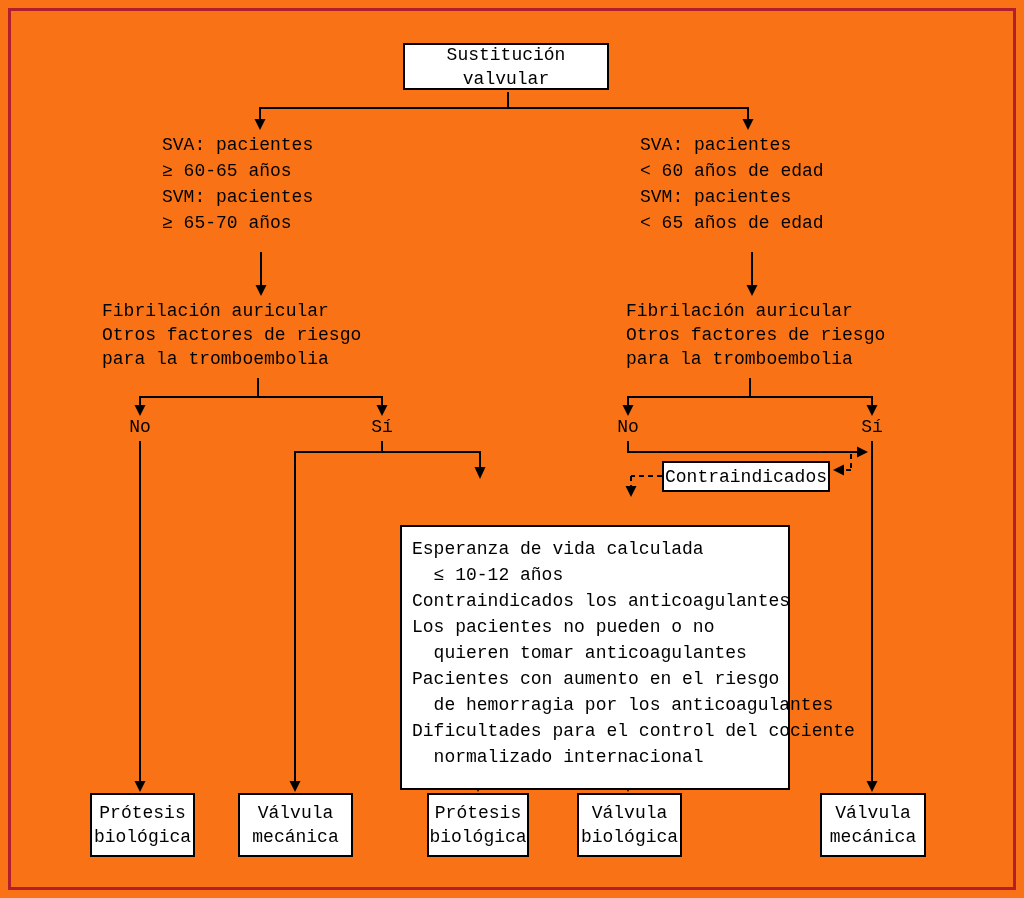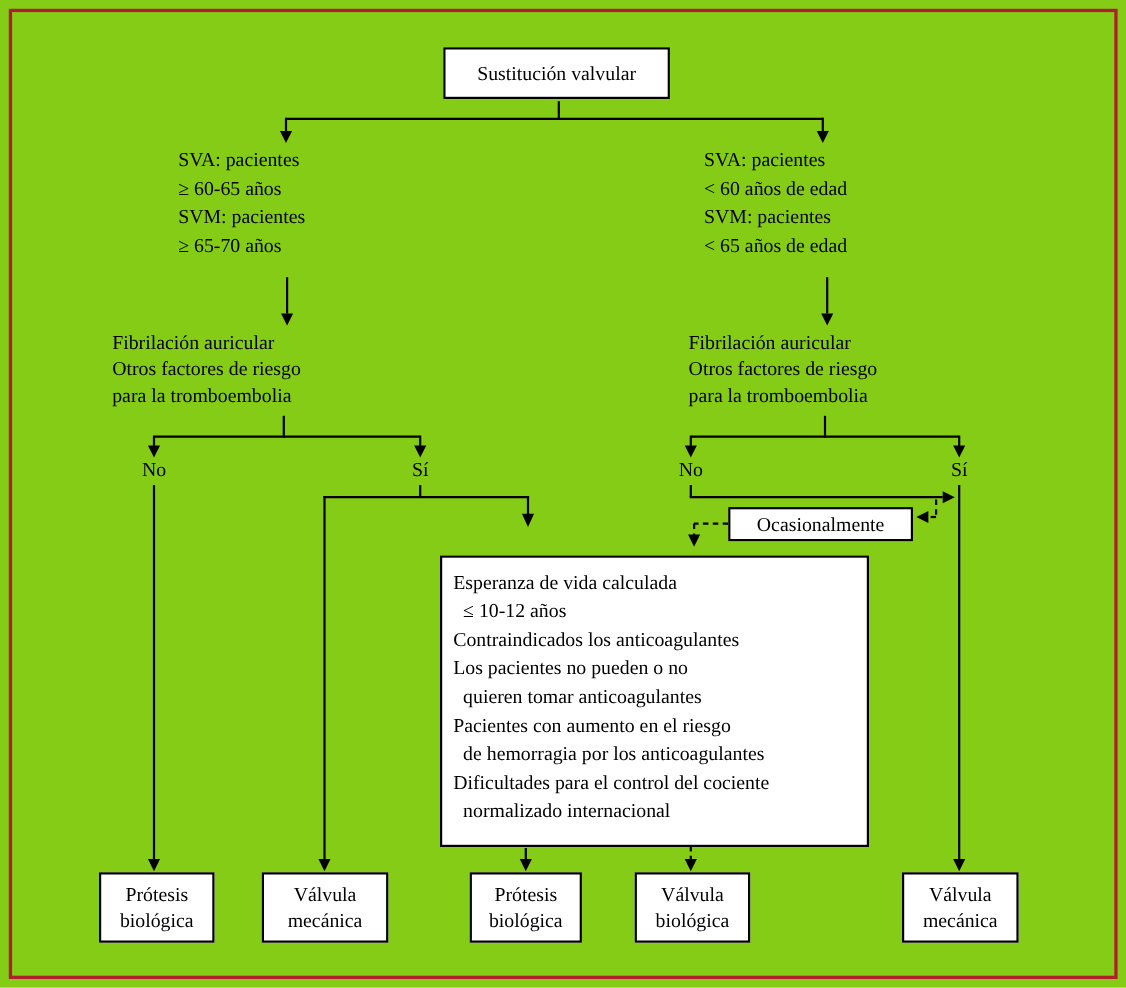--- a/index.html
+++ b/index.html
@@ -1,18 +1,18 @@
 <!DOCTYPE html>
 <html><head>
 <meta charset="utf-8">
 <style>
   html,body { margin:0; padding:0; background:#ffffff; }
   .stage {
-    position:relative; width:1024px; height:898px; background:#84cc16;
-    font-family:Liberation Serif, serif; color:#000;
+    position:relative; width:1024px; height:898px; background:#f97316;
+    font-family:Liberation Mono, monospace; color:#000;
     overflow:hidden;
   }
   .frame {
     position:absolute; left:8px; top:8px; right:8px; bottom:8px;
     border:3px solid #b01f2e;
   }
   svg.edges { position:absolute; left:0; top:0; }
   .node {
     position:absolute; box-sizing:border-box;
     border:2px solid #000; background:#fff;
@@ -23,20 +23,21 @@
   .label {
     position:absolute; font-size:18px; line-height:24px; white-space:pre-line;
   }
   .center { text-align:left; }
   .lh26 { line-height:26px; }
   .xcenter { transform:translateX(-50%); }
   .considerations {
     align-items:flex-start; justify-content:flex-start;
     text-align:left; white-space:pre; line-height:26px;
     padding:9px 0 0 10px;
+    margin-top:20px;
   }
 </style>
 </head>
 <body>
 
 <div class="stage">
   <div class="frame" style="border-color: rgb(176, 31, 46);"></div>
 
   <svg class="edges" width="1024" height="898" viewBox="0 0 1024 898" stroke="#000000" stroke-width="2" fill="none">
 
@@ -141,21 +142,21 @@
 
   <div class="label" style="left:626px; top:299px;">Fibrilación auricular
 Otros factores de riesgo
 para la tromboembolia</div>
 
   <div class="label xcenter" style="left:140px; top:415px;">No</div>
   <div class="label xcenter" style="left:382px; top:415px;">Sí</div>
   <div class="label xcenter" style="left:628px; top:415px;">No</div>
   <div class="label xcenter" style="left:872px; top:415px;">Sí</div>
 
-  <div class="node" style="left:662px; top:461px; width:168px; height:31px;">Ocasionalmente</div>
+  <div class="node" style="left:662px; top:461px; width:168px; height:31px;">Contraindicados</div>
 
   <div class="node considerations" style="left:400px; top:505px; width:390px; height:265px;">Esperanza de vida calculada
   ≤ 10-12 años
 Contraindicados los anticoagulantes
 Los pacientes no pueden o no
   quieren tomar anticoagulantes
 Pacientes con aumento en el riesgo
   de hemorragia por los anticoagulantes
 Dificultades para el control del cociente
   normalizado internacional</div>

